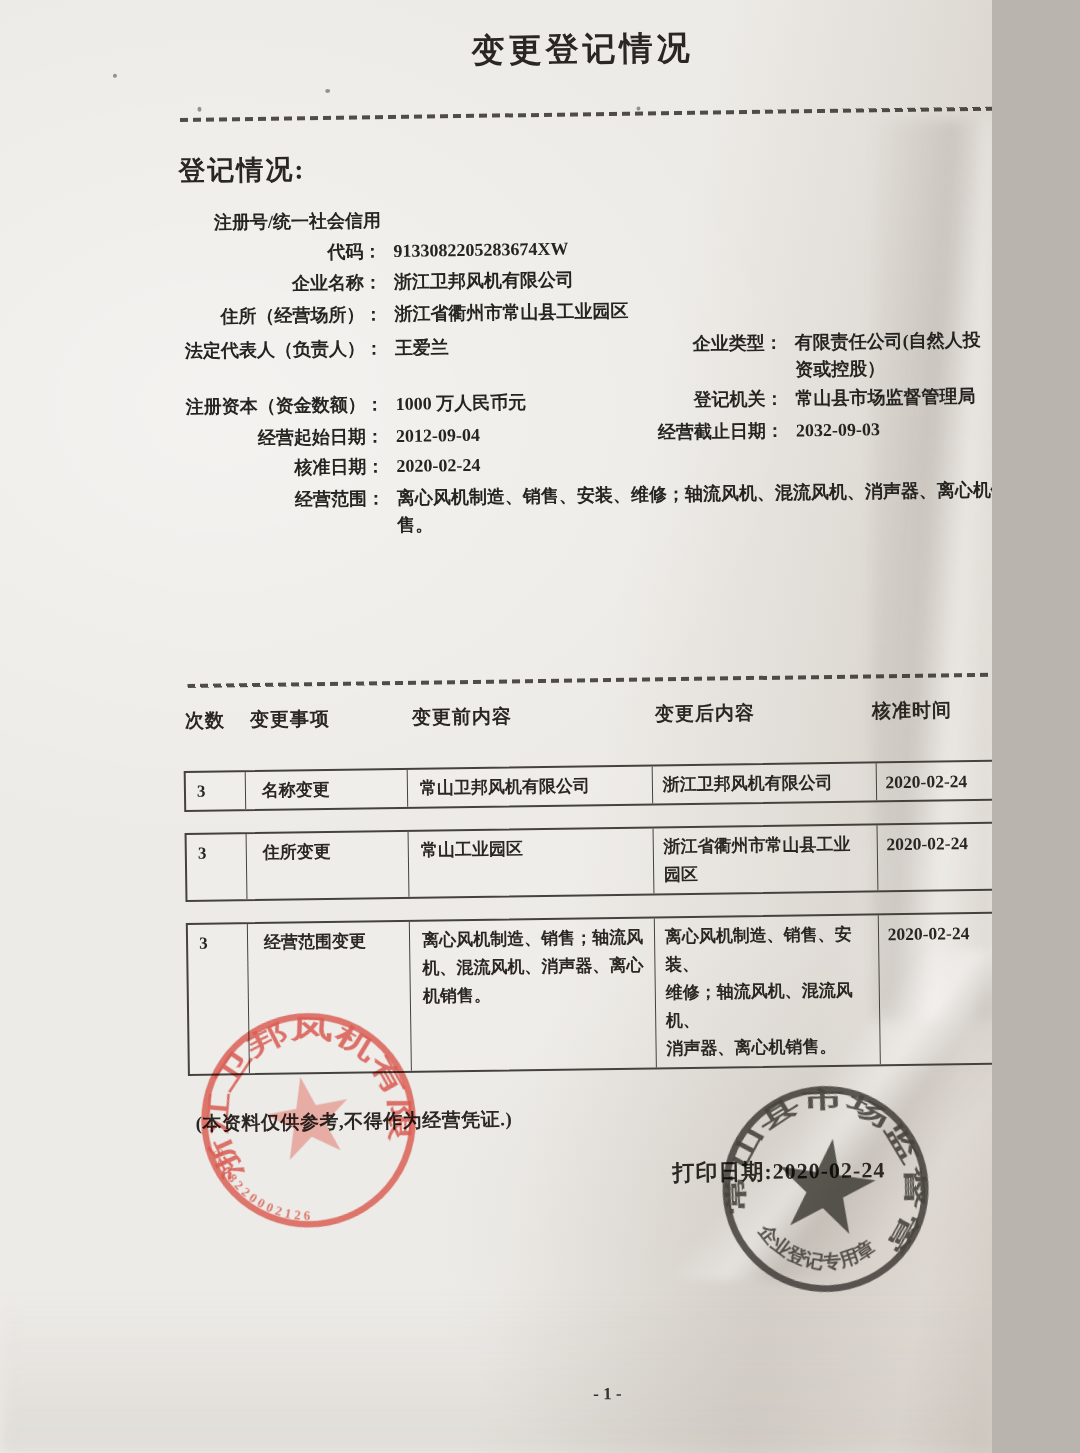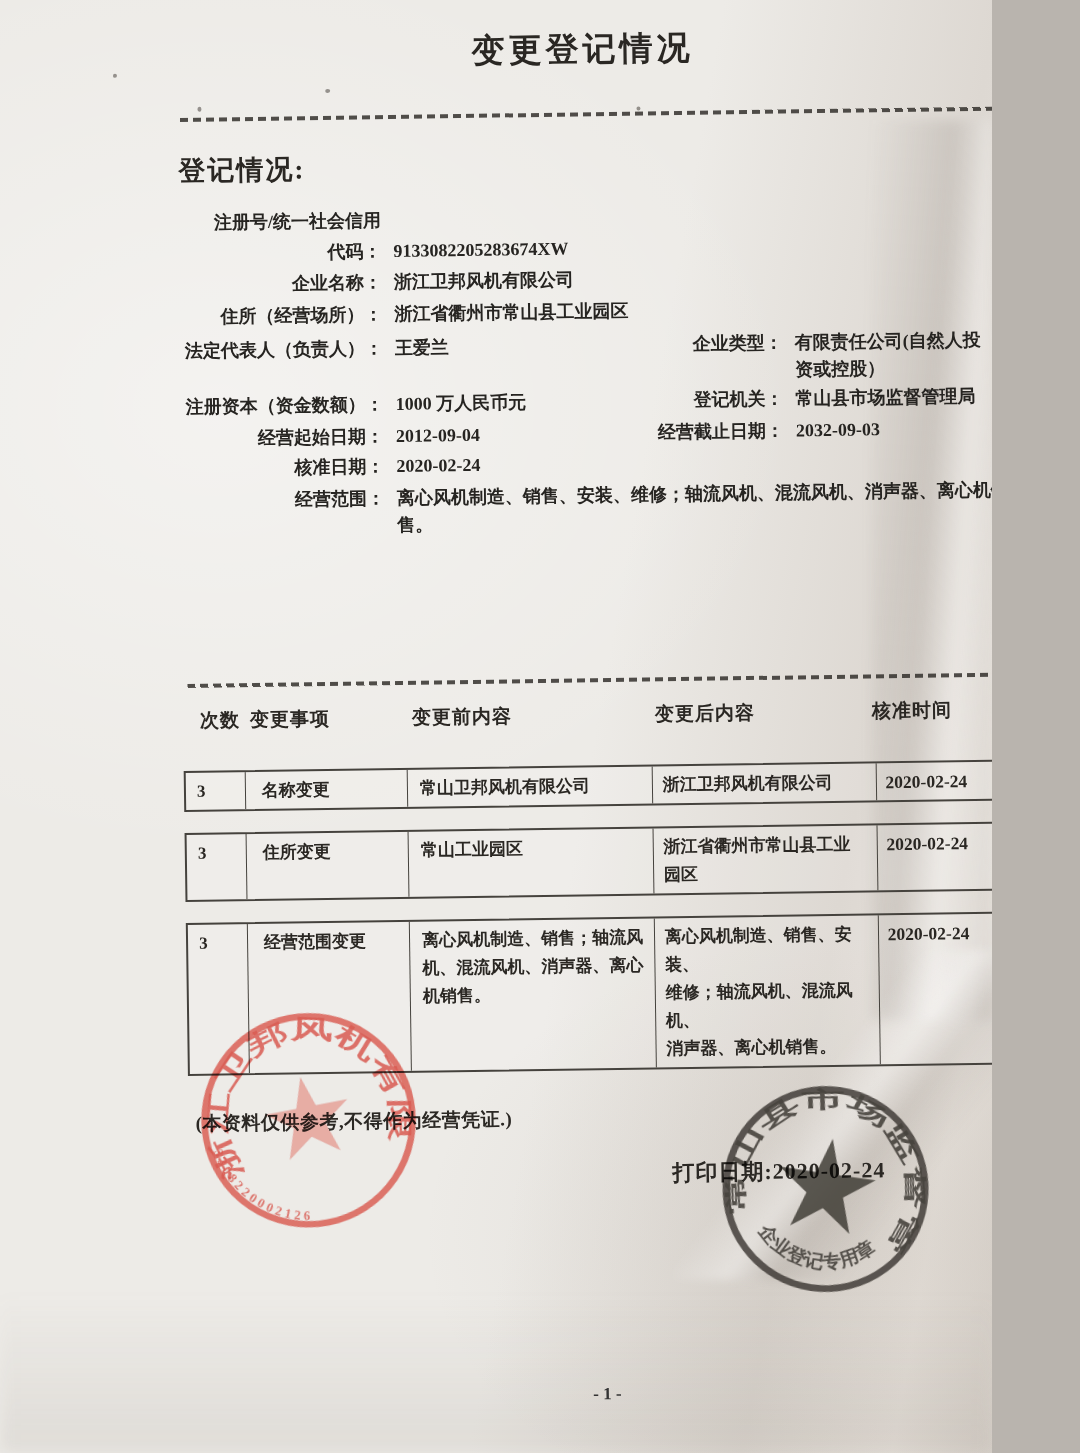--- a/index.html
+++ b/index.html
@@ -111,21 +111,21 @@
     </div>
     <div class="frow frow-r" style="top:389px">
       <span class="flabel">登记机关：</span><span class="fvalue">常山县市场监督管理局</span>
     </div>
     <div class="frow frow-r" style="top:421px">
       <span class="flabel">经营截止日期：</span><span class="fvalue">2032-09-03</span>
     </div>
 
     <div class="dash dash2"></div>
 
-    <span class="thead-cell" style="left:200px">次数</span>
+    <span class="thead-cell" style="left:185px">次数</span>
     <span class="thead-cell" style="left:250px">变更事项</span>
     <span class="thead-cell" style="left:412px">变更前内容</span>
     <span class="thead-cell" style="left:655px">变更后内容</span>
     <span class="thead-cell" style="left:872px">核准时间</span>
 
     <div class="trow" style="top:766px;min-height:38px">
       <div class="cell c1 c-sep">3</div>
       <div class="cell c2 c-sep">名称变更</div>
       <div class="cell c3 c-sep">常山卫邦风机有限公司</div>
       <div class="cell c4 c-sep">浙江卫邦风机有限公司</div>

